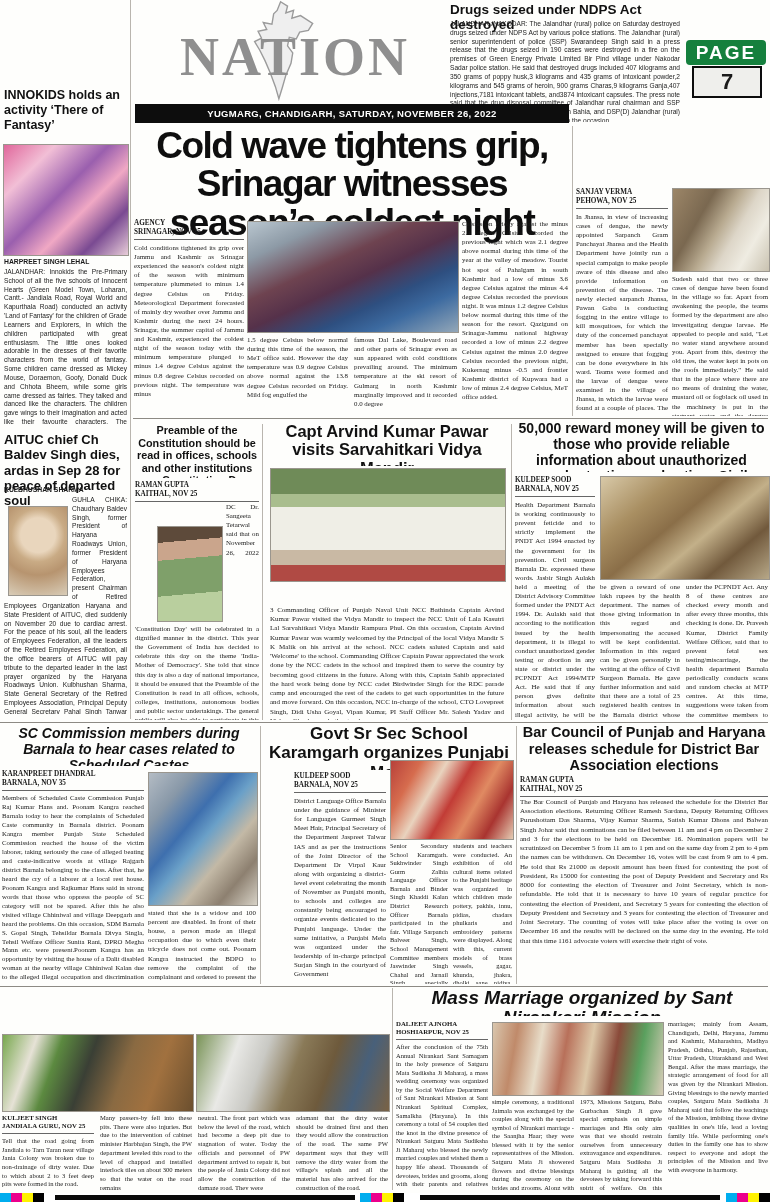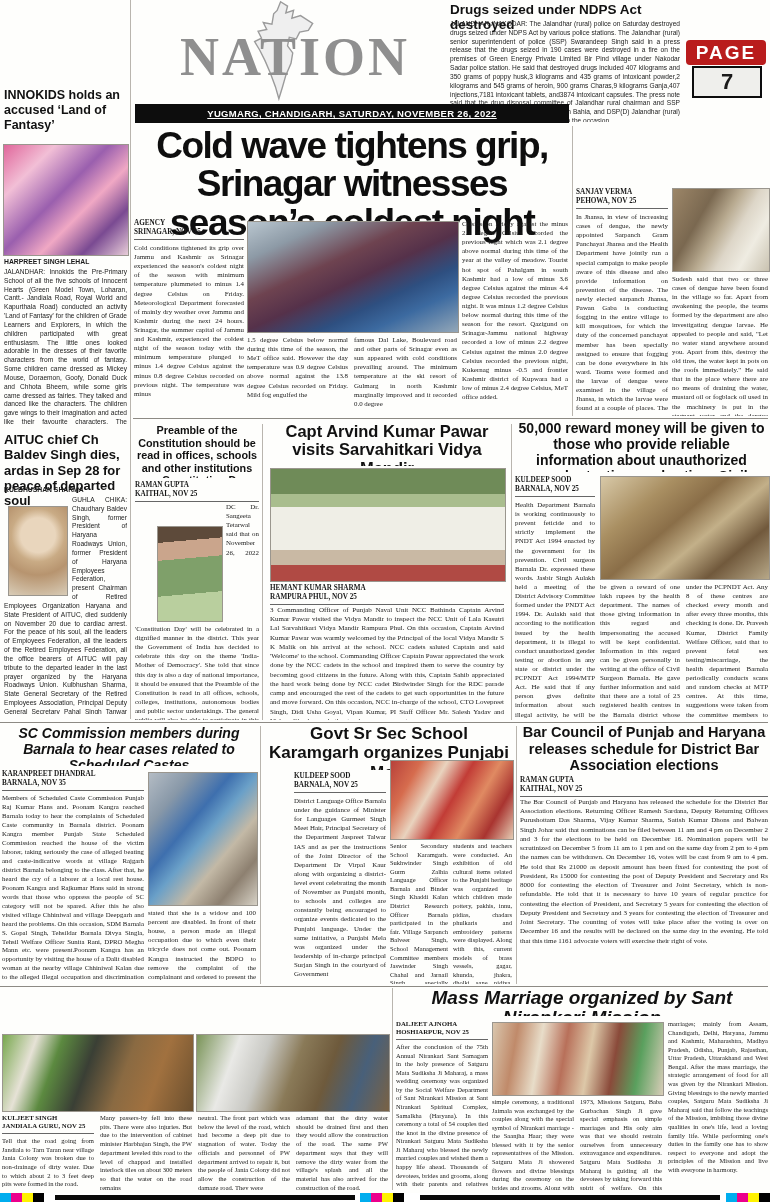--- a/index.html
+++ b/index.html
@@ -12,21 +12,21 @@
           border-bottom:1px solid #666;padding-bottom:2px;margin-bottom:3px;}
   .h-sans{font-family:"Liberation Sans",sans-serif;font-weight:bold;color:#111;text-align:center;overflow:hidden;}
   .vrule{position:absolute;width:1px;background:#b9b5ae;}
   .hrule{position:absolute;height:1px;background:#8d8a84;}
   .photo{position:absolute;border:1px solid #9a968e;overflow:hidden;}
   
   .masthead-title{font-family:"Liberation Serif",serif;font-weight:bold;font-size:54px;
                   color:#8f8f8f;letter-spacing:3px;line-height:1;}
   .dateline{background:#0d0d0d;color:#fff;font-family:"Liberation Sans",sans-serif;
             font-weight:bold;font-size:9.5px;display:flex;align-items:center;justify-content:center;letter-spacing:.3px;}
-  .pagebox-label{background:#b91c1c;color:#fff;font-family:"Liberation Sans",sans-serif;font-weight:bold;
+  .pagebox-label{background:#15803d;color:#fff;font-family:"Liberation Sans",sans-serif;font-weight:bold;
                  font-size:19px;letter-spacing:2px;display:flex;align-items:center;justify-content:center;border-radius:4px;}
   .pagebox-num{background:#efefec;border:2px solid #0c0c0c;font-family:"Liberation Sans",sans-serif;
                font-weight:bold;font-size:22px;display:flex;align-items:center;justify-content:center;}
   
   .glancebox{background:#ecebe7;border:1px solid #d7d4cd;text-align:center;
              font-family:"Liberation Serif",serif;font-weight:bold;font-size:17.5px;line-height:1.15;padding-top:5px;}
   .glance-red{color:#c01325;}
   .glance-head{font-family:"Liberation Sans",sans-serif;font-weight:bold;font-size:12.5px;line-height:1.18;color:#111;}
   .glance-byline{font-family:"Liberation Sans",sans-serif;font-weight:bold;font-size:6.8px;line-height:1.3;}
   
@@ -34,21 +34,21 @@
             letter-spacing:-1.5px;text-align:center;color:#0e0e0e;}
   .reg{position:absolute;display:flex;}
   .reg div{width:11px;height:9px;}
 </style>
 </head>
 <body>
 
 <div class="page">
 
 
-  <div class="abs glance-head" style="left:4px;top:88px;width:122px;height:52px;">INNOKIDS holds an accused ‘Land of Fantasy’</div>
+  <div class="abs glance-head" style="left:4px;top:88px;width:122px;height:52px;">INNOKIDS holds an activity ‘There of Fantasy’</div>
 
   <div class="photo" style="left:3px;top:144px;width:124px;height:110px;
        background:linear-gradient(135deg,#e0679b 0%,#f2bfd6 22%,#9a5fae 45%,#f0a8c4 62%,#7a4a92 80%,#e8cdd8 100%);"></div>
 
   <div class="abs glance-byline" style="left:4px;top:258px;width:122px;">HARPREET SINGH LEHAL</div>
   <div class="abs sansbody" style="left:4px;top:268px;width:123px;height:160px;">JALANDHAR: Innokids the Pre-Primary School of all the five schools of Innocent Hearts (Green Model Town, Loharan, Cantt.- Jandiala Road, Royal World and Kapurthala Road) conducted an activity 'Land of Fantasy' for the children of Grade Learners and Explorers, in which the children participated with great enthusiasm. The little ones looked adorable in the dresses of their favorite characters from the world of fantasy.  Some children came dressed as Mickey Mouse, Doraemon, Goofy, Donald Duck and Chhota Bheem, while some girls came dressed as fairies. They talked and danced like the characters. The children gave wings to their imagination and acted like their favourite characters. The children enjoyed a lot in this activity. Alka Arora (Deputy Director InnoKids) told that such activities promote children's intellectual,and  mental development as well as their imagination.</div>
 
   <div class="abs glance-head" style="left:4px;top:432px;width:123px;height:52px;font-size:13px;">AITUC chief  Ch Baldev Singh dies, ardas in Sep 28 for peace of departed soul</div>
   <div class="abs glance-byline" style="left:4px;top:486px;width:122px;">KULBHUSHAN SHARMA</div>
 
@@ -66,21 +66,21 @@
     <svg width="150" height="104" viewBox="0 0 100 120" style="position:absolute;left:66px;top:0;">
       <path d="M38,2 L46,7 L44,15 L53,12 L51,21 L61,18 L75,27 L70,35 L60,37 L56,45 L48,43 L46,53 L52,61 L50,73 L44,87 L40,101 L36,114 L32,100 L26,84 L20,70 L14,58 L8,48 L16,44 L12,36 L22,34 L18,26 L28,28 L30,16 L34,12 Z" fill="#efefef" stroke="#9b9b9b" stroke-width="1.6"></path>
     </svg>
     <div class="masthead-title abs" style="left:0;top:30px;width:290px;text-align:center;">NATION</div>
   </div>
   <div class="abs sansbody" style="left:450px;top:20px;width:230px;height:102px;font-size:6.6px;">JALANDHAR /NAKODAR: The Jalandhar (rural) police on Saturday destroyed drugs seized under NDPS Act by various police stations. The Jalandhar (rural) senior superintendent of police (SSP) Swarandeep Singh said in a press release that the drugs seized in 190 cases were destroyed in a fire on the premises of Green Energy Private Limited Bir Pind village under Nakodar Sadar police station. He said that destroyed drugs included 407 kilograms and 350 grams of poppy husk,3 kilograms and 435 grams of intoxicant powder,2 kilograms and 545 grams of heroin, 900 grams Charas,9 kilograms Ganja,407 injections,7181 intoxicant tablets, and3874 intoxicant capsules. The press note said that the drug disposal committee of Jalandhar rural chairman and SSP Swarandeep Singh, SP(D) Sarabjit Singh Bahia, and DSP(D) Jalandhar (rural) Jaswindar Singh Chahal    were present on the occasion.</div>
 
   <div class="abs pagebox-label" style="left:686px;top:40px;width:80px;height:25px;">PAGE</div>
   <div class="abs pagebox-num" style="left:692px;top:66px;width:66px;height:28px;">7</div>
 
-  <div class="abs dateline" style="left:135px;top:104px;width:434px;height:19px;text-decoration:underline;">YUGMARG, CHANDIGARH, SATURDAY, NOVEMBER 26, 2022</div>
+  <div class="abs dateline" style="left:135px;top:104px;width:434px;height:19px;">YUGMARG, CHANDIGARH, SATURDAY, NOVEMBER 26, 2022</div>
 
   <div class="abs mainhead" style="left:133px;top:127px;width:438px;height:88px;">Cold wave tightens grip, Srinagar witnesses season’s coldest night</div>
 
   <div class="abs" style="left:134px;top:219px;width:110px;height:198px;">
     <div class="byline">AGENCY
 SRINAGAR, NOV 25</div>
     <div class="serifbody" style="height:172px;">Cold conditions tightened its grip over Jammu and Kashmir as Srinagar experienced the season's coldest night of the season with minimum temperature plummeted to minus 1.4 degree Celsius on Friday.  Meteorological Department forecasted of mainly dry weather over Jammu and Kashmir during the next 24 hours.  Srinagar, the summer capital of Jammu and Kashmir, experienced the coldest night of the season today with the minimum temperature plunged to minus 1.4 degree Celsius against the minus 0.8 degree Celsius recorded on previous night.  The temperature was minus</div>
   </div>
 
   <div class="photo" style="left:247px;top:221px;width:210px;height:110px;
@@ -116,24 +116,20 @@
     <span>DC Dr. Sangeeta Tetarwal said that on November 26, 2022 'Constitution Day' will be celebrated in a dignified manner in the district.  This year the Government of India has decided to celebrate this day on the theme 'India-Mother of Democracy'. She told that since this day is also a day of national importance, it should be ensured that the Preamble of the Constitution is read in all offices, schools, colleges, institutions, autonomous bodies and public sector undertakings.  The general public will also be able to participate in this program online. Certificates will be given to the citizens who participate in it.  She informed that two web portals have also been created by the Ministry of Parliamentary Affairs, in which the Preamble of the Constitution will be read online in 22 official languages including English on the portal readpreamble.nic.in, while on the other portal 'India-The Mother of Democracy' on constitutionquiz.nic.in. An online quiz competition will be organized on the subject.  Make sure to celebrate Constitution Day at all concerned SDM sub-division level as well.</span>
   </div>
 
   <div class="vrule" style="left:262px;top:424px;height:296px;"></div>
 
   <div class="abs h-sans" style="left:266px;top:422px;width:242px;height:44px;font-size:16.5px;line-height:1.12;">Capt Arvind Kumar Pawar visits Sarvahitkari Vidya Mandir</div>
 
   <div class="photo" style="left:270px;top:468px;width:234px;height:112px;
        background:linear-gradient(180deg,#6f8b58 0 22%,#a9bd8e 22% 34%,#efeee6 34% 72%,#c9b9a4 72% 86%,#b04a44 86% 100%);"></div>
 
-  <div class="abs" style="left:270px;top:584px;width:234px;">
-    <div class="byline">HEMANT KUMAR SHARMA
-RAMPURA PHUL, NOV 25</div>
-  </div>
   <div class="abs serifbody" style="left:270px;top:606px;width:234px;height:114px;font-size:7px;">3 Commanding Officer of Punjab Naval Unit NCC Bathinda Captain Arvind Kumar Pawar visited the Vidya Mandir to inspect the NCC Unit of Lala Kasutri Lal Sarvahitkari Vidya Mandir Rampura Phul. On this occasion, Captain Arvind Kumar Pawar was warmly welcomed by the Principal of the local Vidya Mandir S K Malik on his arrival at the school. NCC cadets saluted Captain  and said 'Welcome' to the school. Commanding Officer Captain Pawar appreciated the work done by the NCC cadets in the school and inspired them to serve the country by becoming good citizens in the future. Along with this, Captain Sahib appreciated the hard work being done by NCC cadet Birdwinder Singh for the RDC parade camp and encouraged the rest of the cadets to get such opportunities in the future and move forward. On this occasion, NCC in-charge of the school, CTO Lovepreet Singh, Didi Usha Goyal, Vipan Kumar, PI Staff Officer Mr. Salesh Yadav and Vishwa Chauhan and other teachers were present.</div>
 
   <div class="vrule" style="left:511px;top:424px;height:296px;"></div>
 
   <div class="abs h-sans" style="left:515px;top:420px;width:253px;height:52px;font-size:14px;line-height:1.15;">50,000 reward money will be given to those who provide reliable information about unauthorized gender testing or abortion: Civil Surgeon</div>
 
   <div class="abs" style="left:515px;top:476px;width:80px;height:244px;">
     <div class="byline">KULDEEP SOOD
 BARNALA, NOV 25</div>
     <div class="serifbody" style="height:218px;">Health Department Barnala is working continuously to prevent feticide and to strictly implement the PNDT Act 1994 enacted by the government for its prevention. Civil surgeon Barnala Dr. expressed these words. Jasbir Singh Aulakh held a meeting of the District Advisory Committee formed under the PNDT Act 1994. Dr. Aulakh said that according to the notification issued by the health department, it is illegal to conduct unauthorized gender testing or abortion in any state or district under the PCPNDT Act 1994/MTP Act.  He said that if any person gives definite information about such illegal activity, he will be given 50,000 reward money.  The woman who will become a decoy patient will</div>

